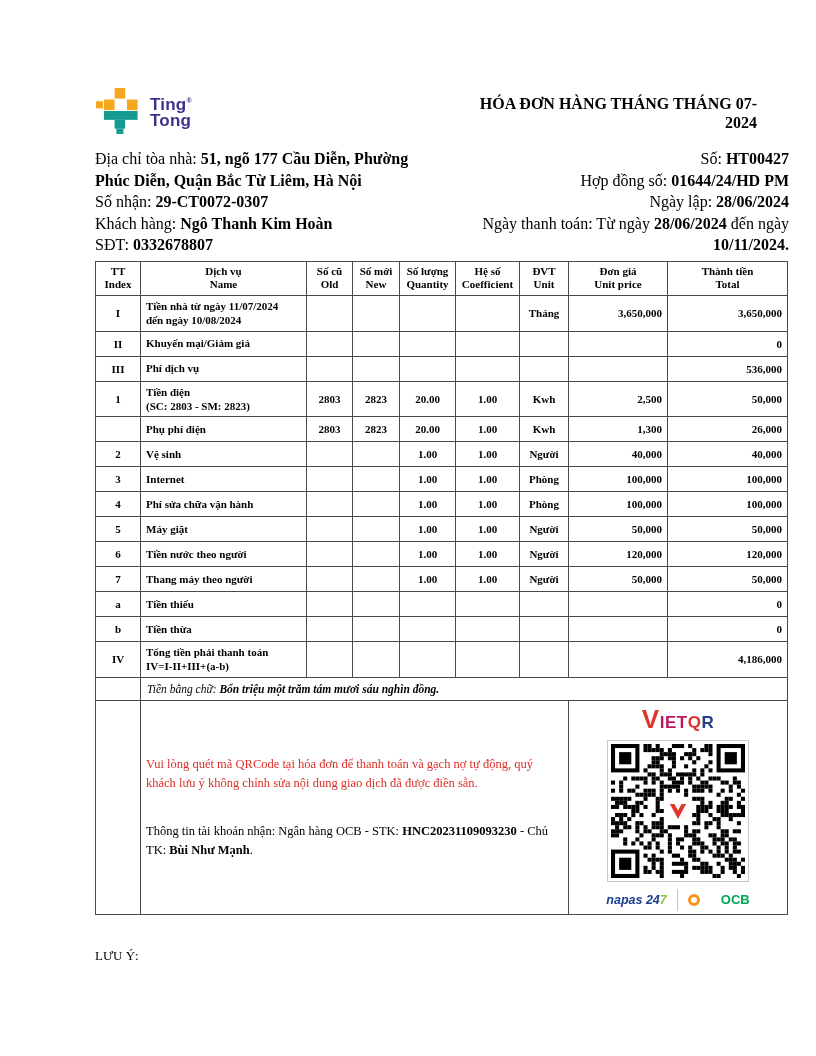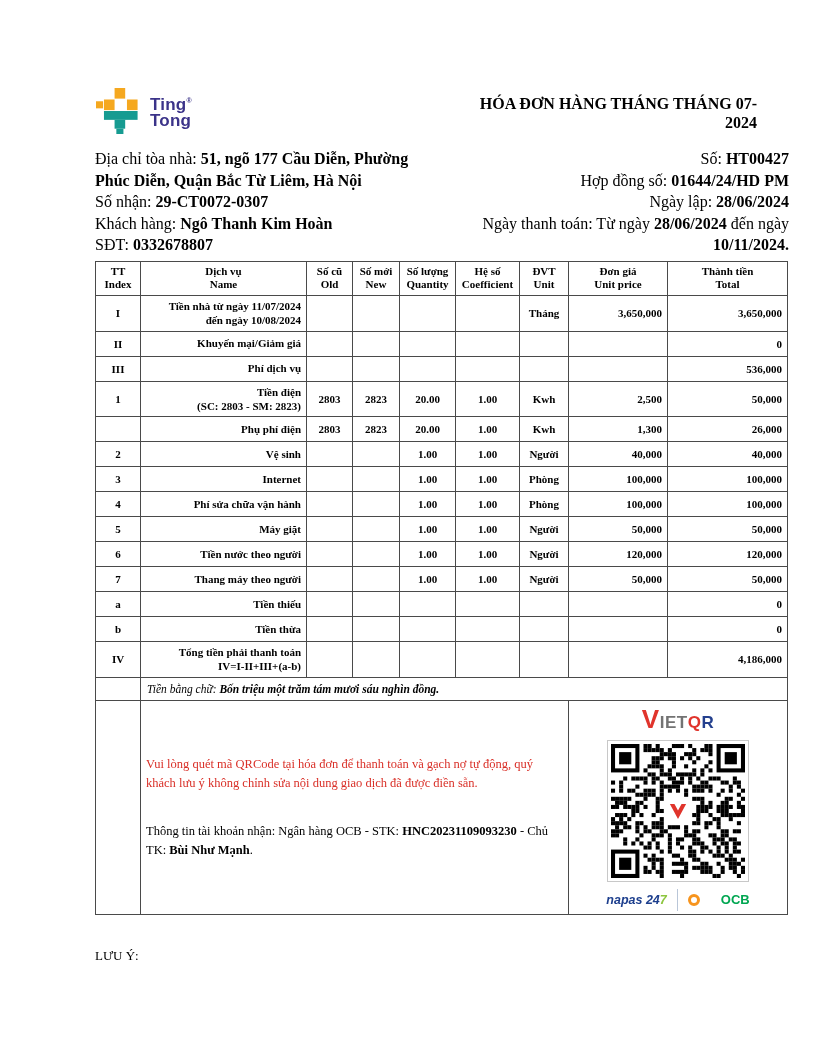--- a/index.html
+++ b/index.html
@@ -37,40 +37,40 @@
     border-collapse:collapse; width:610px; margin-top:5px;
     font-size:11px; font-weight:bold; table-layout:fixed;
   }
   table.inv th, table.inv td {
     border:1.5px solid #4a4a4a; padding:3px 5px; vertical-align:middle;
     overflow:hidden;
   }
   table.inv th { text-align:center; line-height:1.25; }
   tr.row { height:25px; }
   td.c-tt   { text-align:center; }
-  td.c-name { text-align:right; white-space:pre-line; line-height:1.3; }
+  td.c-name { text-align:left; white-space:pre-line; line-height:1.3; }
   td.c-mid  { text-align:center; }
   td.c-num  { text-align:right; }
 
   tr.words-row td { font-weight:normal; font-style:italic; font-size:11.5px; padding:5px 6px; }
   tr.words-row b  { font-weight:bold; }
 
   
   tr.qr-row { height:199px; }
   td.note-cell { font-weight:normal; font-size:12.5px; line-height:1.5; padding:8px 12px; text-align:left; }
   .note-red { color:#d92f27; margin-bottom:30px; }
   .note-black b { font-weight:bold; }
   td.qr-cell { padding:4px 0; text-align:center; font-weight:normal; }
 
   .vietqr-logo {
     font-family:"Liberation Sans","DejaVu Sans",sans-serif; font-weight:bold;
     line-height:26px; margin-top:2px; letter-spacing:.5px;
   }
   .vq-v { color:#e0342c; font-size:26px; }
-  .vq-iet { color:#737373; font-size:17px; }
+  .vq-iet { color:#be185d; font-size:17px; }
   .vq-q { color:#e0342c; font-size:17px; }
   .vq-r { color:#24408e; font-size:17px; }
 
   .qr-box {
     display:inline-block; background:#fff; border:1px solid #c8c8c8;
     padding:3px; margin-top:3px; line-height:0;
   }
 
   .brands {
     display:flex; align-items:center; justify-content:center; gap:10px;

